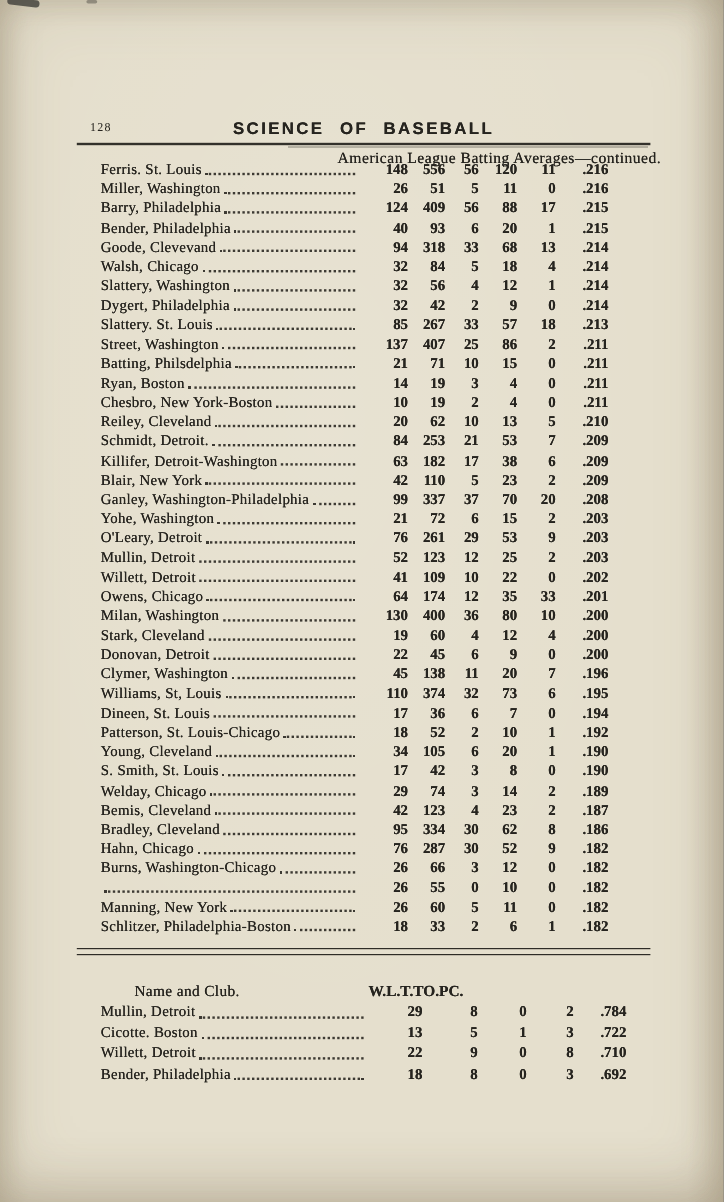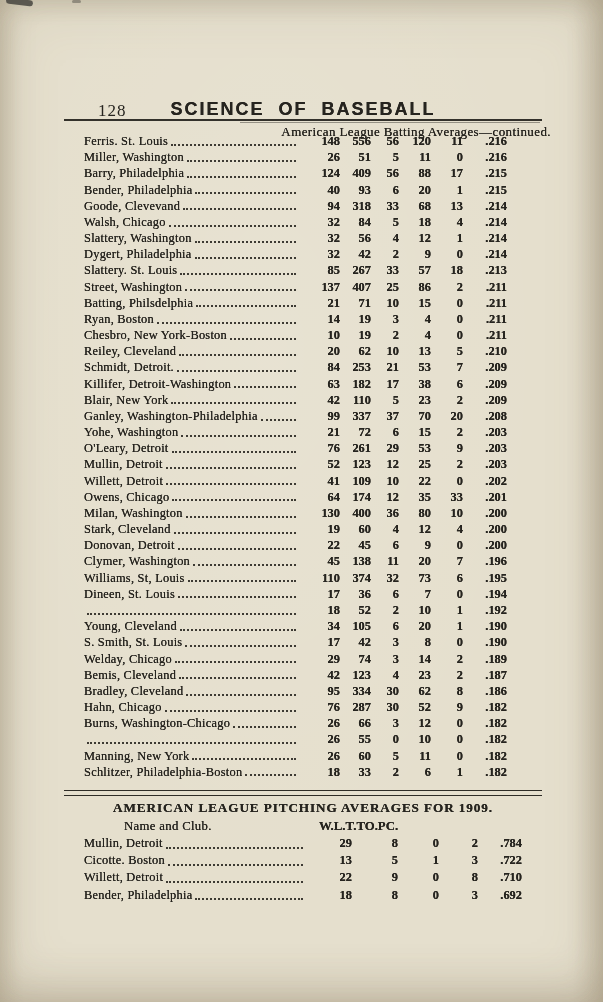--- a/index.html
+++ b/index.html
@@ -16,25 +16,25 @@
       inset -10px 0 28px rgba(125,110,80,0.12),
       inset 0 -18px 38px rgba(110,95,70,0.16),
       inset 0 6px 18px rgba(120,105,75,0.10);
     overflow:hidden;
     font-family:"Liberation Serif","DejaVu Serif",serif;
     color:#26241f;
   }
   .smudge{position:absolute;left:6px;top:-1px;width:27px;height:6px;background:#3f3d38;border-radius:3px;transform:rotate(7deg);opacity:.8;}
   .smudge2{position:absolute;left:72px;top:0;width:9px;height:3px;background:#55524a;border-radius:2px;opacity:.5;}
 
-  .page-number{position:absolute;left:98px;top:101px;font-size:17px;letter-spacing:1px;}
+  .page-number{position:absolute;left:75px;top:101px;font-size:10px;letter-spacing:1px;}
   .running-title{
     position:absolute;left:65px;top:99px;width:476px;text-align:center;
     font-family:"Liberation Sans","DejaVu Sans",sans-serif;
-    font-weight:bold;font-size:18px;letter-spacing:2px;word-spacing:7px;
+    font-weight:bold;font-size:14px;letter-spacing:2px;word-spacing:7px;
     text-shadow:0 0 .4px #26241f;
   }
   .rule-main{position:absolute;left:64px;top:119px;width:478px;height:1.6px;background:#33312b;}
   .rule-sub{position:absolute;left:240px;top:122px;width:300px;height:1px;background:#33312b;opacity:.45;}
 
   .batting-title{
     position:absolute;left:65px;top:124px;width:486px;text-align:right;
     font-size:13px;letter-spacing:.4px;text-shadow:0 0 .3px #26241f;
   }
 
@@ -50,21 +50,21 @@
   .ptable .c1{width:45px}.ptable .c2{width:46px}.ptable .c3{width:41px}
   .ptable .c4{width:39px}.ptable .c5{width:44px}
 
   .double-rule{position:absolute;left:64px;top:790px;width:478px;height:3.6px;
     border-top:1.7px solid #2e2c26;border-bottom:1.3px solid #2e2c26;}
 
   .pitching-title{
     position:absolute;left:65px;top:800px;width:476px;text-align:center;
     font-size:13.2px;font-weight:bold;letter-spacing:.9px;text-shadow:0 0 .3px #26241f;
   }
-  .pheader{position:absolute;left:96px;top:818px;width:438px;display:flex;height:16px;line-height:16px;font-size:12.8px;}
+  .pheader{position:absolute;left:84px;top:818px;width:438px;display:flex;height:16px;line-height:16px;font-size:12.8px;}
   .pheader .hname{width:223px;padding-left:28px;box-sizing:border-box;letter-spacing:.3px;text-shadow:0 0 .3px #26241f;}
   .pheader .num{font-weight:bold;}
 </style>
 </head>
 <body>
 
 <div class="page">
   <div class="smudge"></div>
   <div class="smudge2"></div>
 
@@ -360,20 +360,21 @@
         <span class="rname">Dineen, St. Louis</span>
         <span class="leader"></span>
         <span class="num c1">17</span>
         <span class="num c2">36</span>
         <span class="num c3">6</span>
         <span class="num c4">7</span>
         <span class="num c5">0</span>
         <span class="num c6">.194</span>
       </div>
       <div class="trow">
+        <span class="rname">Patterson, St. Louis-Chicago</span>
         <span class="leader"></span>
         <span class="num c1">18</span>
         <span class="num c2">52</span>
         <span class="num c3">2</span>
         <span class="num c4">10</span>
         <span class="num c5">1</span>
         <span class="num c6">.192</span>
       </div>
       <div class="trow">
         <span class="rname">Young, Cleveland</span>
@@ -471,21 +472,20 @@
         <span class="num c2">33</span>
         <span class="num c3">2</span>
         <span class="num c4">6</span>
         <span class="num c5">1</span>
         <span class="num c6">.182</span>
       </div>
     </div>
 
   <div class="double-rule"></div>
 
-  <div class="pitching-title">AMERICAN LEAGUE PITCHING AVERAGES FOR 1909.</div>
 
   <div class="pheader">
     <span class="hname">Name and Club.</span>
     <span class="num c1">W.</span>
     <span class="num c2">L.</span>
     <span class="num c3">T.</span>
     <span class="num c4">TO.</span>
     <span class="num c5">PC.</span>
   </div>
 

